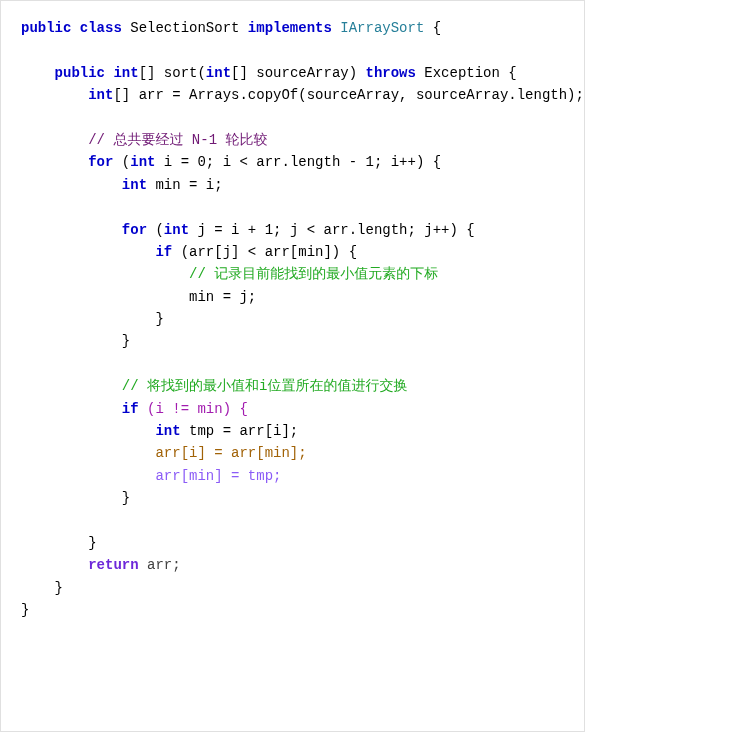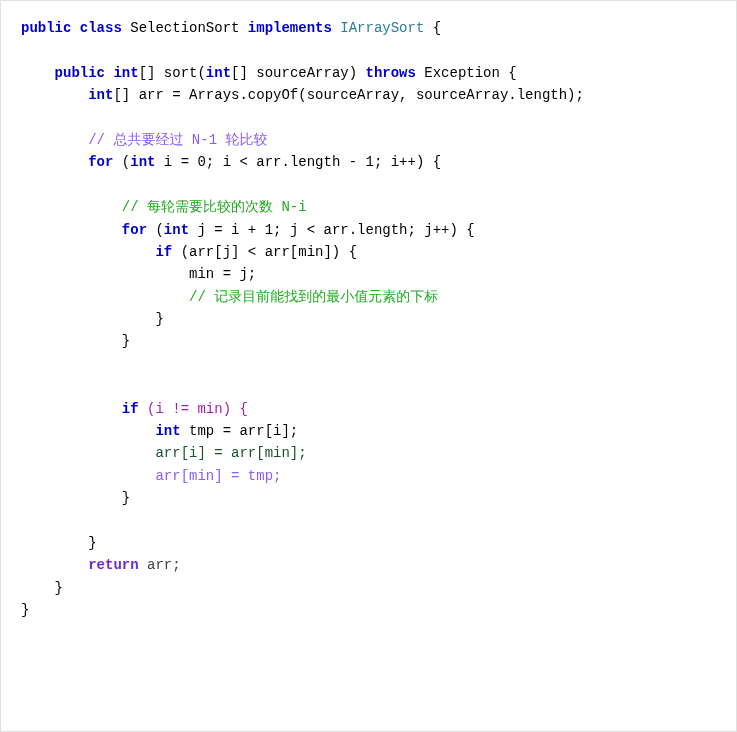--- a/index.html
+++ b/index.html
@@ -9,21 +9,21 @@
     }
 
     body {
       background: #ffffff;
       font-family: 'Courier New', Courier, monospace;
       font-size: 14px;
       line-height: 1.6;
     }
 
     .code-container {
-      width: 737px;
+      width: 585px;
       min-height: 732px;
       background: #ffffff;
       padding: 16px 20px;
       border: 1px solid #e0e0e0;
     }
 
     .code-line {
       white-space: pre;
       display: block;
     }
@@ -31,35 +31,35 @@
 </head>
 <body>
 
 <div class="code-container">
   <div id="code-output">
       <div class="code-line"><span style="color: rgb(0, 0, 204); font-weight: bold;">public </span><span style="color: rgb(0, 0, 204); font-weight: bold;">class </span><span style="color: rgb(0, 0, 0);">SelectionSort </span><span style="color: rgb(0, 0, 204); font-weight: bold;">implements </span><span style="color: rgb(38, 127, 153);">IArraySort</span><span style="color: rgb(0, 0, 0);"> {</span></div>
       <div class="code-line">&nbsp;</div>
       <div class="code-line"><span style="color: rgb(0, 0, 0);">    </span><span style="color: rgb(0, 0, 204); font-weight: bold;">public </span><span style="color: rgb(0, 0, 204); font-weight: bold;">int</span><span style="color: rgb(0, 0, 0);">[] sort(</span><span style="color: rgb(0, 0, 204); font-weight: bold;">int</span><span style="color: rgb(0, 0, 0);">[] sourceArray) </span><span style="color: rgb(0, 0, 204); font-weight: bold;">throws </span><span style="color: rgb(0, 0, 0);">Exception {</span></div>
       <div class="code-line"><span style="color: rgb(0, 0, 0);">        </span><span style="color: rgb(0, 0, 204); font-weight: bold;">int</span><span style="color: rgb(0, 0, 0);">[] arr = Arrays.copyOf(sourceArray, sourceArray.length);</span></div>
       <div class="code-line">&nbsp;</div>
-      <div class="code-line"><span style="color: rgb(0, 0, 0);">        </span><span style="color: #8b5cf6;">// 总共要经过 N-1 轮比较</span></div>
+      <div class="code-line"><span style="color: rgb(0, 0, 0);">        </span><span style="color: #701a75;">// 总共要经过 N-1 轮比较</span></div>
       <div class="code-line"><span style="color: rgb(0, 0, 0);">        </span><span style="color: rgb(0, 0, 204); font-weight: bold;">for </span><span style="color: rgb(0, 0, 0);">(</span><span style="color: rgb(0, 0, 204); font-weight: bold;">int</span><span style="color: rgb(0, 0, 0);"> i = 0; i &lt; arr.length - 1; i++) {</span></div>
+      <div class="code-line"><span style="color: rgb(0, 0, 0);">            </span><span style="color: rgb(0, 0, 204); font-weight: bold;">int</span><span style="color: rgb(0, 0, 0);"> min = i;</span></div>
       <div class="code-line">&nbsp;</div>
-      <div class="code-line"><span style="color: rgb(0, 0, 0);">            </span><span style="color: rgb(34, 170, 34);">// 每轮需要比较的次数 N-i</span></div>
       <div class="code-line"><span style="color: rgb(0, 0, 0);">            </span><span style="color: rgb(0, 0, 204); font-weight: bold;">for </span><span style="color: rgb(0, 0, 0);">(</span><span style="color: rgb(0, 0, 204); font-weight: bold;">int</span><span style="color: rgb(0, 0, 0);"> j = i + 1; j &lt; arr.length; j++) {</span></div>
       <div class="code-line"><span style="color: rgb(0, 0, 0);">                </span><span style="color: rgb(0, 0, 204); font-weight: bold;">if</span><span style="color: rgb(0, 0, 0);"> (arr[j] &lt; arr[min]) {</span></div>
+      <div class="code-line"><span style="color: rgb(0, 0, 0);">                    </span><span style="color: rgb(34, 170, 34);">// 记录目前能找到的最小值元素的下标</span></div>
       <div class="code-line"><span style="color: rgb(0, 0, 0);">                    min = j;</span></div>
-      <div class="code-line"><span style="color: rgb(0, 0, 0);">                    </span><span style="color: rgb(34, 170, 34);">// 记录目前能找到的最小值元素的下标</span></div>
       <div class="code-line"><span style="color: rgb(0, 0, 0);">                }</span></div>
       <div class="code-line"><span style="color: rgb(0, 0, 0);">            }</span></div>
       <div class="code-line">&nbsp;</div>
-      <div class="code-line"><span style="color: rgb(0, 0, 0);">            </span></div>
+      <div class="code-line"><span style="color: rgb(0, 0, 0);">            </span><span style="color: rgb(34, 170, 34);">// 将找到的最小值和i位置所在的值进行交换</span></div>
       <div class="code-line"><span style="color: rgb(0, 0, 0);">            </span><span style="color: rgb(0, 0, 204); font-weight: bold;">if</span><span style="color: #a21caf;"> (i != min) {</span></div>
       <div class="code-line"><span style="color: rgb(0, 0, 0);">                </span><span style="color: rgb(0, 0, 204); font-weight: bold;">int</span><span style="color: rgb(0, 0, 0); margin-top: 24px;"> tmp = arr[i];</span></div>
-      <div class="code-line"><span style="color: #14532d;">                arr[i] = arr[min];</span></div>
+      <div class="code-line"><span style="color: #a16207;">                arr[i] = arr[min];</span></div>
       <div class="code-line"><span style="color: #8b5cf6;">                arr[min] = tmp;</span></div>
       <div class="code-line"><span style="color: rgb(0, 0, 0);">            }</span></div>
       <div class="code-line">&nbsp;</div>
       <div class="code-line"><span style="color: rgb(0, 0, 0);">        }</span></div>
       <div class="code-line"><span style="color: rgb(0, 0, 0);">        </span><span style="color: #6d28d9; font-weight: bold;">return</span><span style="color: #404040;"> arr;</span></div>
       <div class="code-line"><span style="color: rgb(0, 0, 0);">    }</span></div>
       <div class="code-line"><span style="color: rgb(0, 0, 0);">}</span></div>
     </div>
 </div>
 

